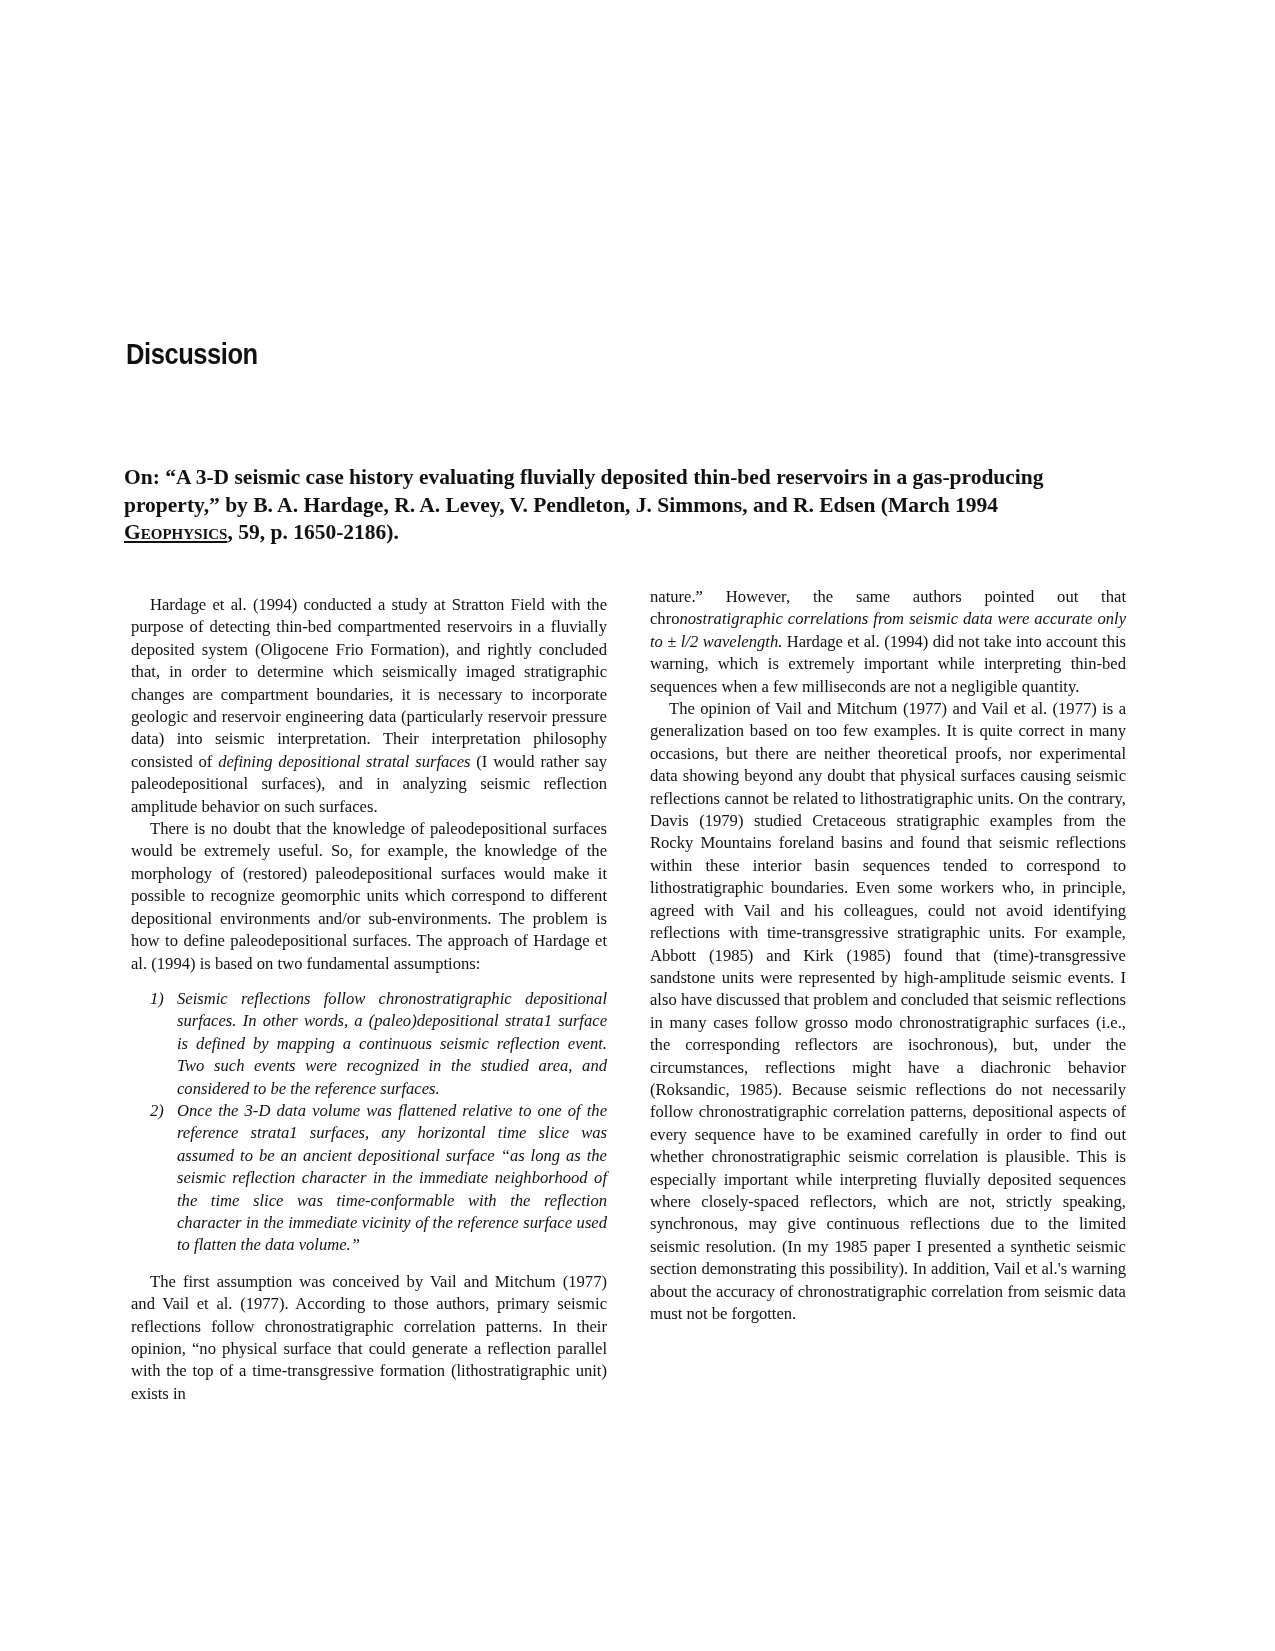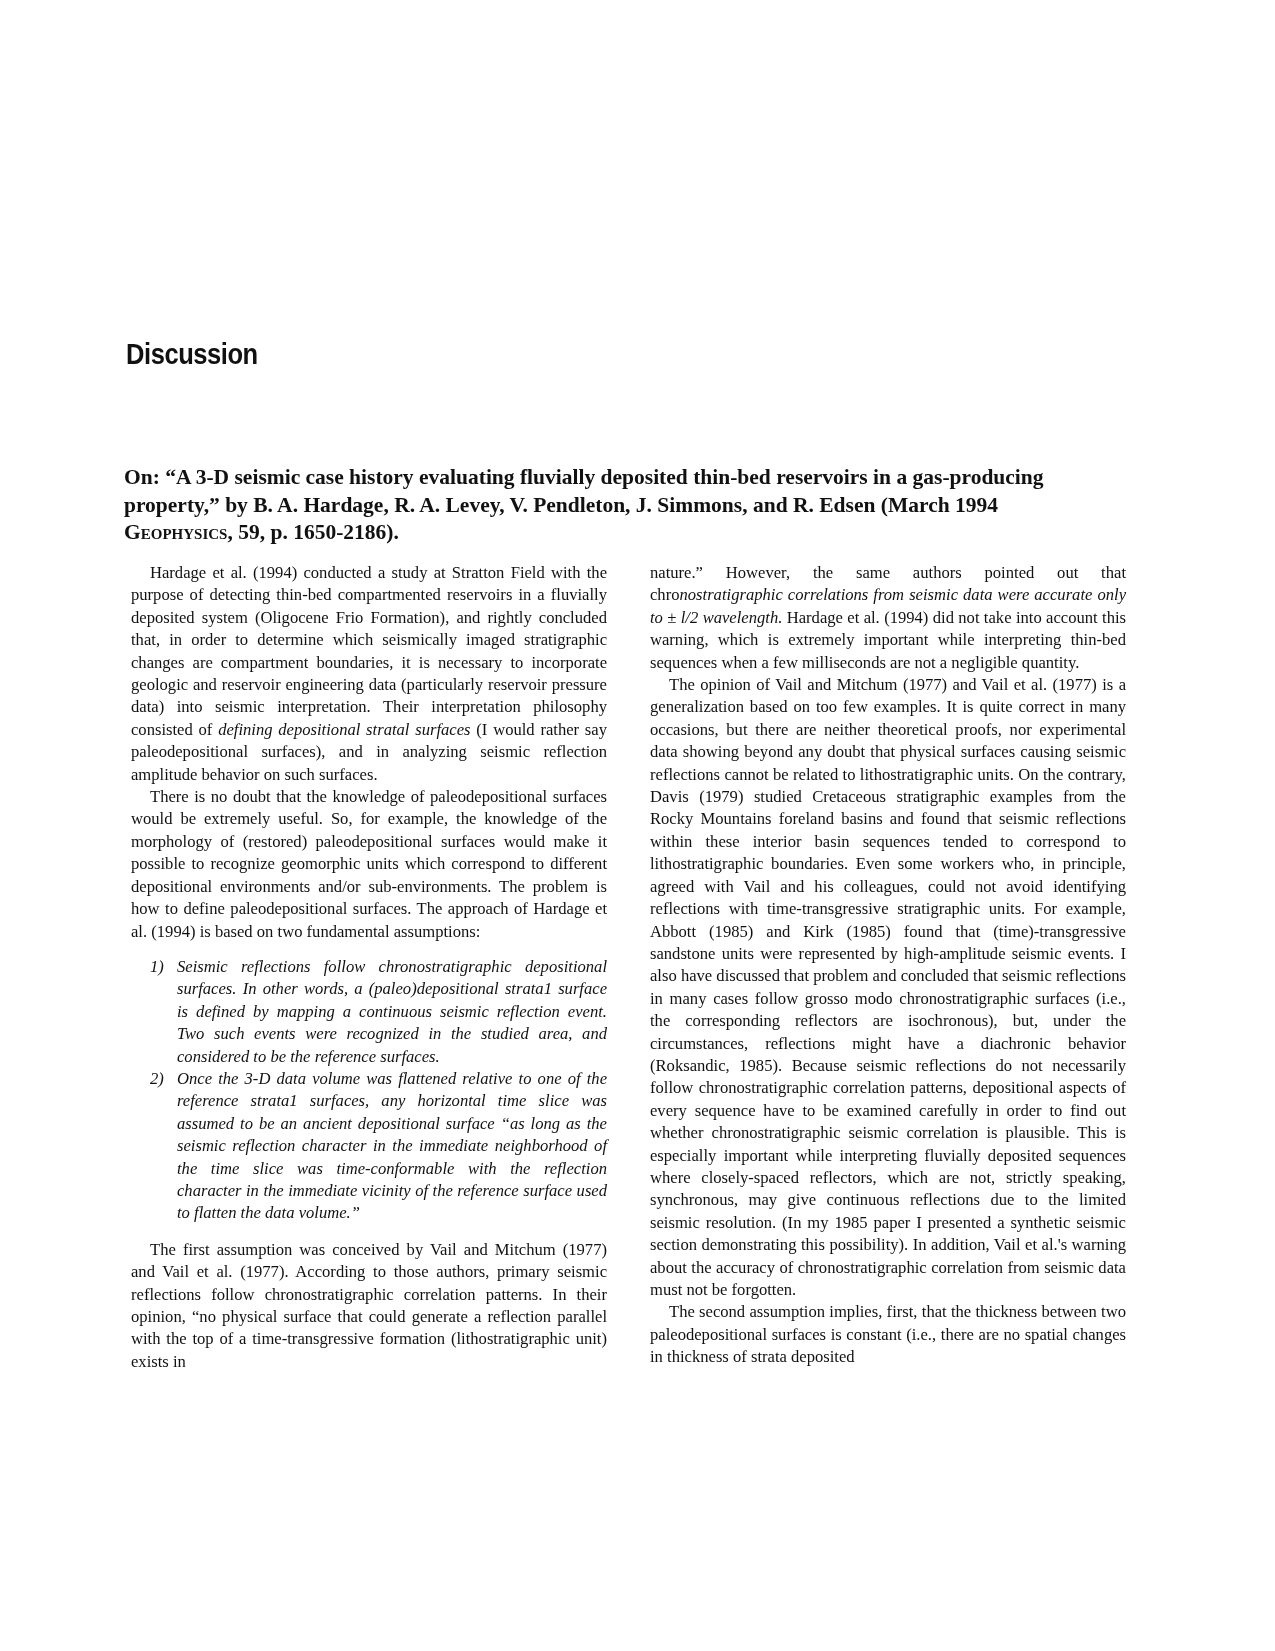--- a/index.html
+++ b/index.html
@@ -13,30 +13,30 @@
     font-family: "Liberation Sans", "DejaVu Sans", sans-serif;
     font-weight: bold; font-size: 29px; letter-spacing: -0.5px;
     transform: scaleX(0.88); transform-origin: left top;
     margin: 0;
   }
   .article-title {
     position: absolute; left: 124px; top: 464px; width: 960px;
     font-weight: bold; font-size: 21.5px; line-height: 27.5px;
     margin: 0;
   }
-  .article-title .smallcaps { font-variant: small-caps; }
+  .article-title .smallcaps { font-variant: small-caps; text-decoration: underline; }
   .col {
     position: absolute; top: 562px; width: 476px;
     font-size: 16.6px; line-height: 22.4px;
     text-align: justify; hyphens: manual;
   }
-  .col-left { left: 131px; }
+  .col-left { left: 131px; margin-top: 32px; }
   .col-right { left: 650px; width: 476px; }
   .col p { margin: 0; text-indent: 19px; }
-  .col p.noindent { text-indent: 0; }
+  .col p.noindent { text-indent: 0; margin-top: 24px; }
   .col em { font-style: italic; }
   .assumptions { list-style: none; margin: 13px 0 14px 0; padding: 0 0 0 19px; font-style: italic; }
   .assumptions li { padding-left: 27px; text-indent: -27px; text-align: justify; }
   .assumptions .num { display: inline-block; width: 27px; text-indent: 0; }
 </style>
 </head>
 <body>
 
 <h1 class="section-heading">Discussion</h1>
 
@@ -48,14 +48,13 @@
   <ul class="assumptions">
     <li><span class="num">1)</span><span>Seismic reflections follow chronostratigraphic depositional surfaces. In other words, a (paleo)depositional strata1 surface is defined by mapping a continuous seismic reflection event. Two such events were recognized in the studied area, and considered to be the reference surfaces.</span></li>
     <li><span class="num">2)</span><span>Once the 3-D data volume was flattened relative to one of the reference strata1 surfaces, any horizontal time slice was assumed to be an ancient depositional surface “as long as the seismic reflection character in the immediate neighborhood of the time slice was time-conformable with the reflection character in the immediate vicinity of the reference surface used to flatten the data volume.”</span></li>
   </ul>
   <p>The first assumption was conceived by Vail and Mitchum (1977) and Vail et al. (1977). According to those authors, primary seismic reflections follow chronostratigraphic correlation patterns. In their opinion, “no physical surface that could generate a reflection parallel with the top of a time-transgressive formation (lithostratigraphic unit) exists in</p>
 </div>
 
 <div class="col col-right">
   <p class="noindent"><span>nature.” However, the same authors pointed out that chro</span><em>nostratigraphic correlations from seismic data were accurate only to ± l/2 wavelength.</em><span> Hardage et al. (1994) did not take into account this warning, which is extremely important while interpreting thin-bed sequences when a few milliseconds are not a negligible quantity.</span></p>
   <p>The opinion of Vail and Mitchum (1977) and Vail et al. (1977) is a generalization based on too few examples. It is quite correct in many occasions, but there are neither theoretical proofs, nor experimental data showing beyond any doubt that physical surfaces causing seismic reflections cannot be related to lithostratigraphic units. On the contrary, Davis (1979) studied Cretaceous stratigraphic examples from the Rocky Mountains foreland basins and found that seismic reflections within these interior basin sequences tended to correspond to lithostratigraphic boundaries. Even some workers who, in principle, agreed with Vail and his colleagues, could not avoid identifying reflections with time-transgressive stratigraphic units. For example, Abbott (1985) and Kirk (1985) found that (time)-transgressive sandstone units were represented by high-amplitude seismic events. I also have discussed that problem and concluded that seismic reflections in many cases follow grosso modo chronostratigraphic surfaces (i.e., the corresponding reflectors are isochronous), but, under the circumstances, reflections might have a diachronic behavior (Roksandic, 1985). Because seismic reflections do not necessarily follow chronostratigraphic correlation patterns, depositional aspects of every sequence have to be examined carefully in order to find out whether chronostratigraphic seismic correlation is plausible. This is especially important while interpreting fluvially deposited sequences where closely-spaced reflectors, which are not, strictly speaking, synchronous, may give continuous reflections due to the limited seismic resolution. (In my 1985 paper I presented a synthetic seismic section demonstrating this possibility). In addition, Vail et al.'s warning about the accuracy of chronostratigraphic correlation from seismic data must not be forgotten.</p>
-  <p>The second assumption implies, first, that the thickness between two paleodepositional surfaces is constant (i.e., there are no spatial changes in thickness of strata deposited</p>
 </div>
 
 </body></html>

